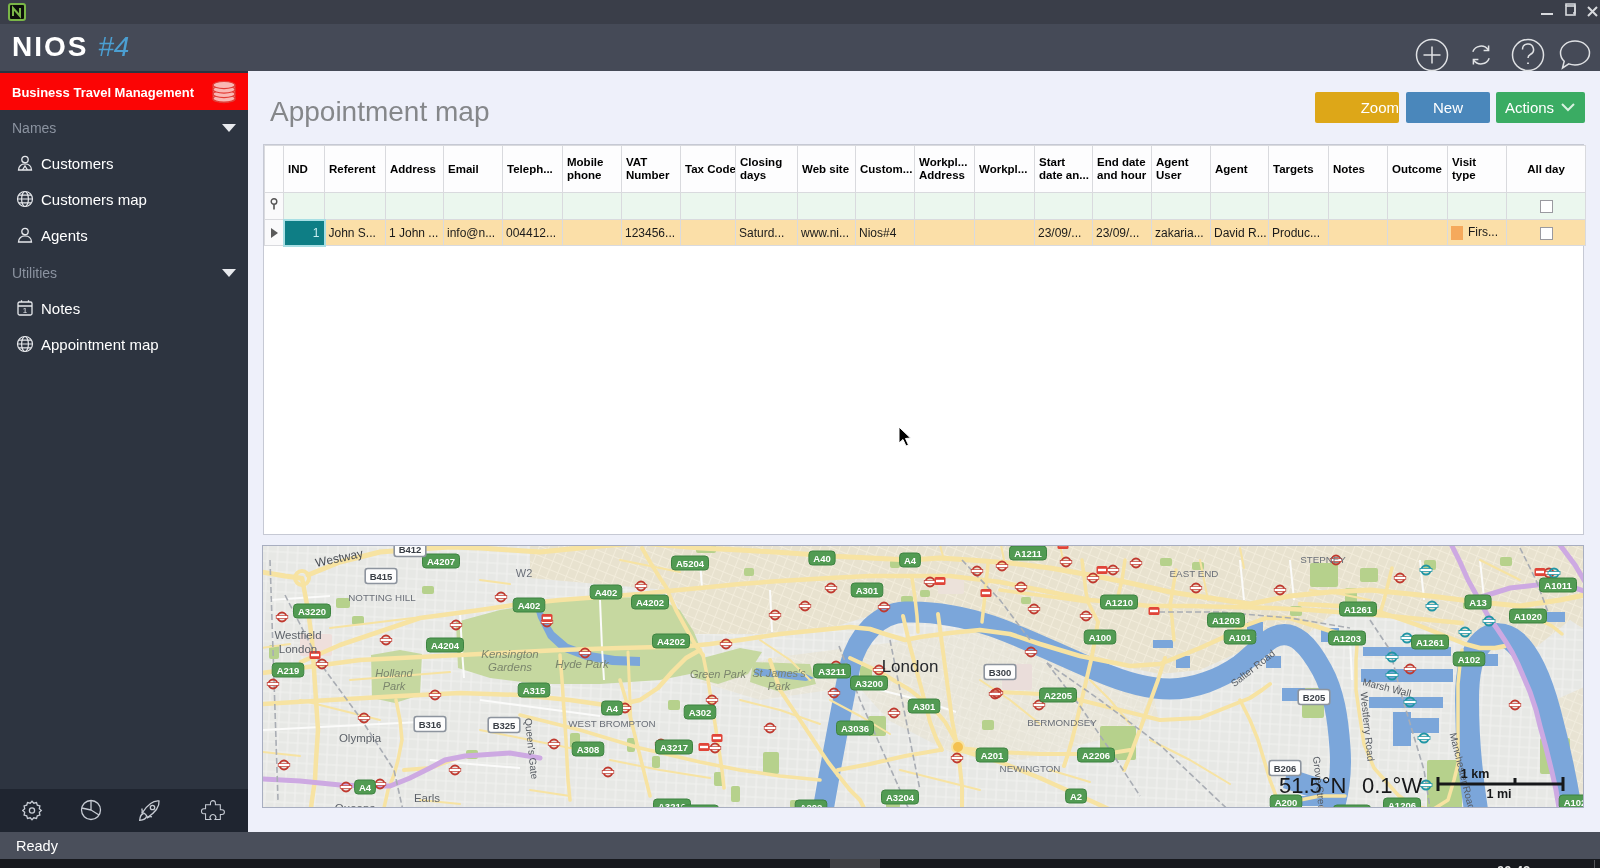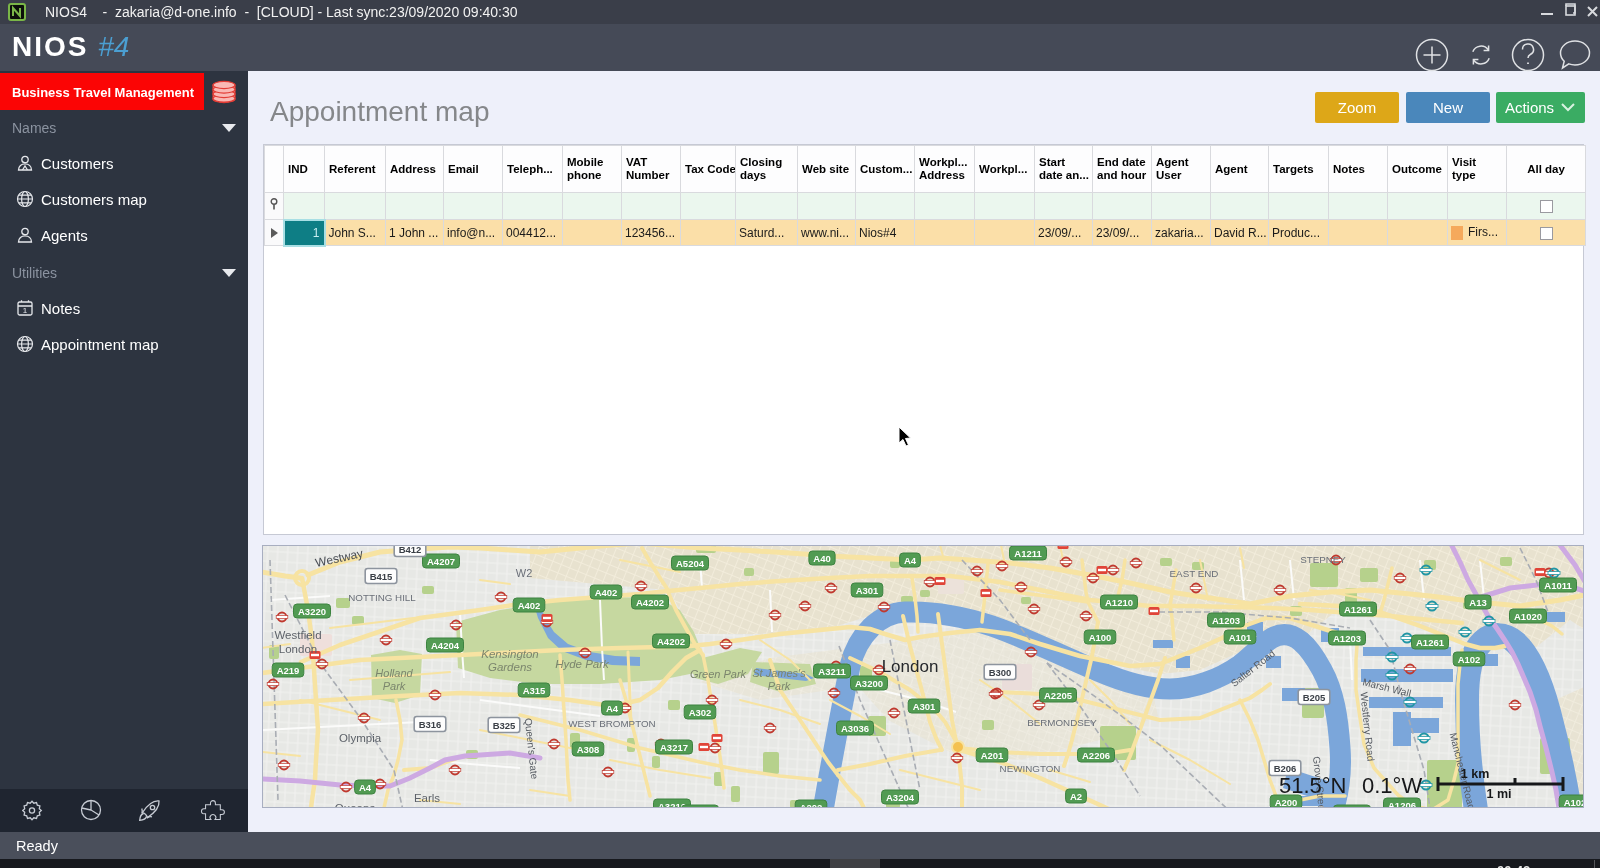--- a/index.html
+++ b/index.html
@@ -8,30 +8,30 @@
   
   #titlebar { left:0; top:0; width:1600px; height:24px; background:#3a3e49; color:#fff; }
   #titlebar .t { position:absolute; left:45px; top:4px; font-size:14px; color:#f2f2f2; }
   
   #navbar { left:0; top:24px; width:1600px; height:47px; background:#454a57; }
   #navbar .brand { position:absolute; left:12px; top:7px; font-size:28px; font-weight:bold; color:#fff; letter-spacing:2px; }
   #navbar .brand .n4 { color:#4b9fd2; font-weight:normal; font-style:italic; letter-spacing:0; }
   
   #sidebar { left:0; top:71px; width:248px; height:718px; background:#2d3440; }
   #sidebtm { left:0; top:789px; width:248px; height:43px; background:#1f2530; }
-  #redbanner { left:0; top:73px; width:204px; height:37px; background:#fb0505; color:#fff;text-align:right; }
+  #redbanner { left:0; top:73px; width:248px; height:37px; background:#fb0505; color:#fff;text-align:right; }
   #redbanner .txt { position:absolute; left:12px; top:12px; font-size:13px; font-weight:bold; }
   .sechead { position:absolute; left:12px; color:#8b93a0; font-size:14px; }
   .sectri { position:absolute; left:222px; width:0; height:0; border-left:7px solid transparent; border-right:7px solid transparent; border-top:8px solid #e8eaee; }
   .mitem { position:absolute; left:41px; color:#ffffff; font-size:15px; }
   .micon { position:absolute; left:16px; }
   
   #pagetitle { left:270px; top:96px; font-size:28px; color:#85878a; }
   .btn { position:absolute; top:92px; height:31px; color:#fff; font-size:15px; text-align:center; line-height:31px; border-radius:2px; }
-  #btnzoom { left:1315px; width:84px; background:#dda718; }
+  #btnzoom { left:1315px; width:84px; background:#dda718;text-align:right; }
   #btnnew  { left:1406px; width:84px; background:#4a87bb; }
   #btnact  { left:1496px; width:89px; background:#3aac63; padding-right:22px; }
   
   #tablebox { left:263px; top:144px; width:1321px; height:391px; background:#ffffff; border:1px solid #c6c9d4; }
   table { border-collapse:collapse; table-layout:fixed; width:1321px; }
   td,th { border:1px solid #d9dade; overflow:hidden; white-space:nowrap; font-size:12px; padding:0 3px; }
   th { font-weight:bold; color:#000; background:#fdfdfe; font-size:11.5px; line-height:13px; text-align:left; vertical-align:middle; padding:0 4px; }
   tr.hdr { height:47px; }
   tr.flt { height:27px; }
   tr.flt td { background:#ebf7ee; }
@@ -47,21 +47,20 @@
   
   #mapbox { left:262px; top:545px; width:1322px; height:263px; border:1px solid #a8aec0; }
 </style>
 </head>
 <body>
 <div class="abs" id="titlebar">
   <svg class="abs" style="left:8px;top:3px" width="18" height="18" viewBox="0 0 18 18">
     <rect x="1" y="1" width="16" height="16" rx="2" fill="#0c0f0a" stroke="#7ab648" stroke-width="2"></rect>
     <path d="M5 13 V5 L12 13 V5" stroke="#7ab648" stroke-width="2" fill="none"></path>
   </svg>
-  <div class="t">NIOS4&nbsp;&nbsp;&nbsp;&nbsp;-&nbsp;&nbsp;zakaria@d-one.info&nbsp;&nbsp;-&nbsp;&nbsp;[CLOUD] - Last sync:23/09/2020 09:40:30</div>
   <svg class="abs" style="left:1536px;top:0" width="64" height="24" viewBox="0 0 64 24">
     <rect x="5" y="13" width="12" height="2" fill="#d8dade"></rect>
     <rect x="30" y="6" width="9" height="9" fill="none" stroke="#d8dade" stroke-width="1.6"></rect>
     <path d="M30 6 v-2 h9 v9 h-2" fill="none" stroke="#d8dade" stroke-width="1.6"></path>
     <path d="M52 7 l9 9 M61 7 l-9 9" stroke="#d8dade" stroke-width="2"></path>
   </svg>
 </div>
 <div class="abs" id="navbar">
   <div class="brand">NIOS <span class="n4">#4</span></div>
   <svg class="abs" style="left:1415px;top:14px" width="178" height="34" viewBox="0 0 178 34">

